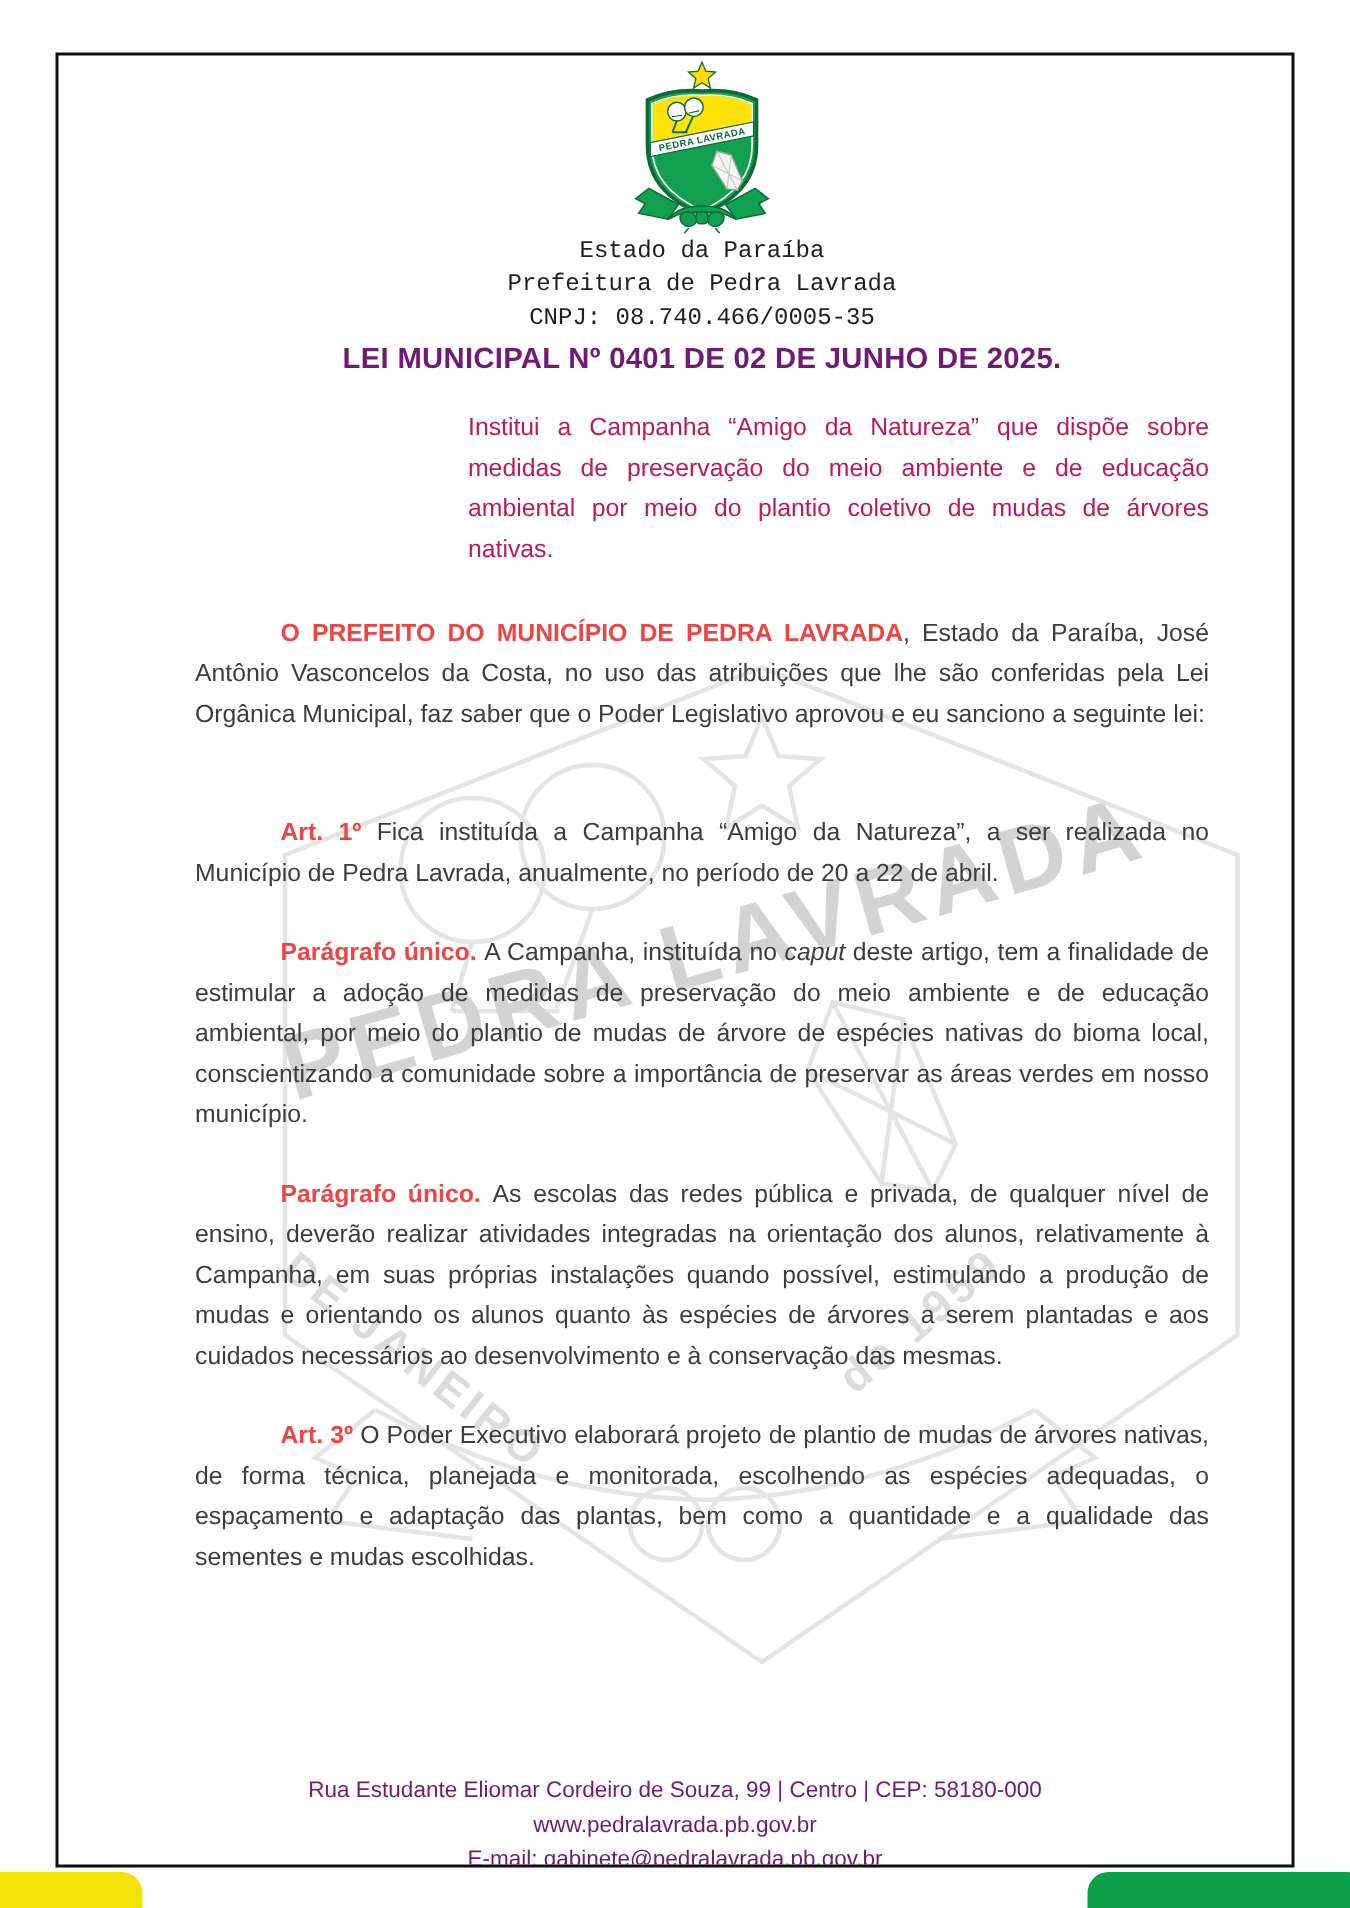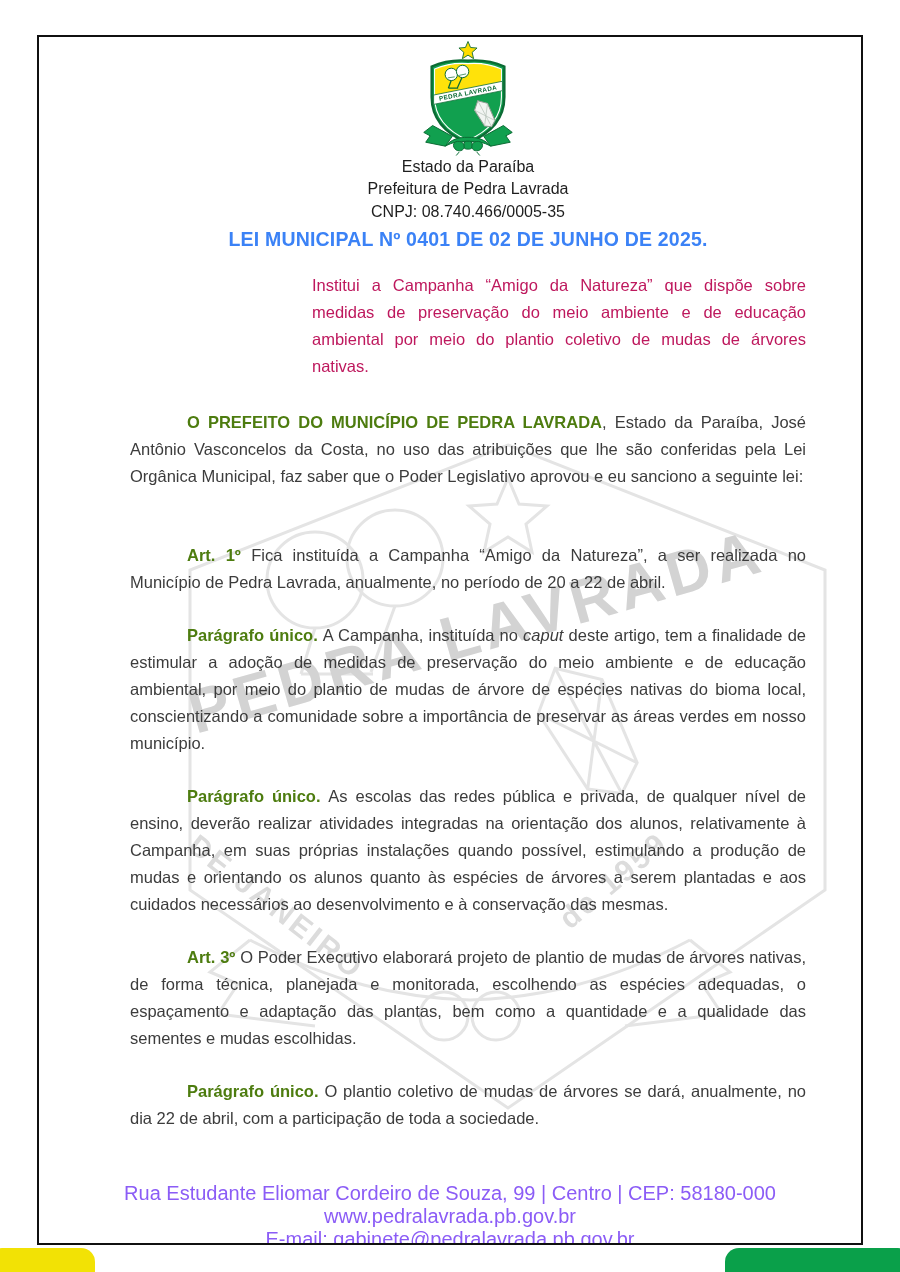--- a/index.html
+++ b/index.html
@@ -8,37 +8,37 @@
     font-family:"Liberation Sans", sans-serif;overflow:hidden;
   }
   .page{
     position:absolute;left:37px;top:35px;width:826px;height:1210px;
     border:2px solid #101010;box-sizing:border-box;background:transparent;
     overflow:hidden;z-index:2;
   }
   .content{position:relative;height:100%;padding:0 55px 0 91px;box-sizing:border-box;z-index:3;}
   .masthead{text-align:center;margin-top:3px;}
   .crest{display:block;margin:0 auto;width:100px;height:116px;}
-  .org-line{font-size:16px;line-height:22.4px;color:#1e1e1e;}
-  .doc-title{font-size:19.5px;font-weight:700;color:#3b82f6;margin-top:5px;letter-spacing:.2px;}
+  .org-line{font-size:16px;line-height:22.4px;color:#1e1e1e;font-family:Liberation Mono, monospace;}
+  .doc-title{font-size:19.5px;font-weight:700;color:#701a75;margin-top:5px;letter-spacing:.2px;}
   .ementa{
     margin:21px 0 0 182px;width:494px;text-align:justify;
     font-size:16.5px;line-height:27px;color:#be185d;
   }
   .doc-body{margin-top:29px;}
   .doc-body p{
     margin:0 0 26px 0;text-align:justify;text-indent:57px;
     font-size:16.5px;line-height:27px;color:#3c3c3c;
   }
   .doc-body p:first-child{margin-bottom:52px;}
-  .b{font-weight:700;color:#4d7c0f;}
+  .b{font-weight:700;color:#ef4444;}
   .i{font-style:italic;}
   .doc-footer{
     position:absolute;left:0;right:0;bottom:-5px;text-align:center;
-    font-size:20px;line-height:23px;color:#8b5cf6;z-index:3;
+    font-size:15px;line-height:23px;color:#701a75;z-index:3;
   }
   .watermark{position:absolute;left:100px;top:420px;width:740px;height:710px;z-index:1;pointer-events:none;}
   .bar{position:absolute;height:25px;top:1248px;z-index:4;}
   .bar-yellow{left:-12px;width:107px;border-radius:14px 14px 0 0;}
   .bar-green{right:-12px;width:187px;border-radius:14px 14px 0 0;}
 </style>
 </head>
 <body>
 
 <div class="watermark">
@@ -107,21 +107,20 @@
     </div>
 
     <div class="ementa">Institui a Campanha “Amigo da Natureza” que dispõe sobre medidas de preservação do meio ambiente e de educação ambiental por meio do plantio coletivo de mudas de árvores nativas.</div>
 
     <div class="doc-body">
         <p><span class="b">O PREFEITO DO MUNICÍPIO DE PEDRA LAVRADA</span><span>, Estado da Paraíba, José Antônio Vasconcelos da Costa, no uso das atribuições que lhe são conferidas pela Lei Orgânica Municipal, faz saber que o Poder Legislativo aprovou e eu sanciono a seguinte lei:</span></p>
         <p><span class="b">Art. 1º </span><span>Fica instituída a Campanha “Amigo da Natureza”, a ser realizada no Município de Pedra Lavrada, anualmente, no período de 20 a 22 de abril.</span></p>
         <p><span class="b">Parágrafo único. </span><span>A Campanha, instituída no </span><span class="i">caput</span><span> deste artigo, tem a finalidade de estimular a adoção de medidas de preservação do meio ambiente e de educação ambiental, por meio do plantio de mudas de árvore de espécies nativas do bioma local, conscientizando a comunidade sobre a importância de preservar as áreas verdes em nosso município.</span></p>
         <p><span class="b">Parágrafo único. </span><span>As escolas das redes pública e privada, de qualquer nível de ensino, deverão realizar atividades integradas na orientação dos alunos, relativamente à Campanha, em suas próprias instalações quando possível, estimulando a produção de mudas e orientando os alunos quanto às espécies de árvores a serem plantadas e aos cuidados necessários ao desenvolvimento e à conservação das mesmas.</span></p>
         <p><span class="b">Art. 3º </span><span>O Poder Executivo elaborará projeto de plantio de mudas de árvores nativas, de forma técnica, planejada e monitorada, escolhendo as espécies adequadas, o espaçamento e adaptação das plantas, bem como a quantidade e a qualidade das sementes e mudas escolhidas.</span></p>
-        <p><span class="b">Parágrafo único. </span><span>O plantio coletivo de mudas de árvores se dará, anualmente, no dia 22 de abril, com a participação de toda a sociedade.</span></p>
       </div>
 
     <div class="doc-footer">
       <div>Rua Estudante Eliomar Cordeiro de Souza, 99 | Centro | CEP: 58180-000</div>
       <div>www.pedralavrada.pb.gov.br</div>
       <div>E-mail: gabinete@pedralavrada.pb.gov.br</div>
     </div>
 
   </div>
 </div>

